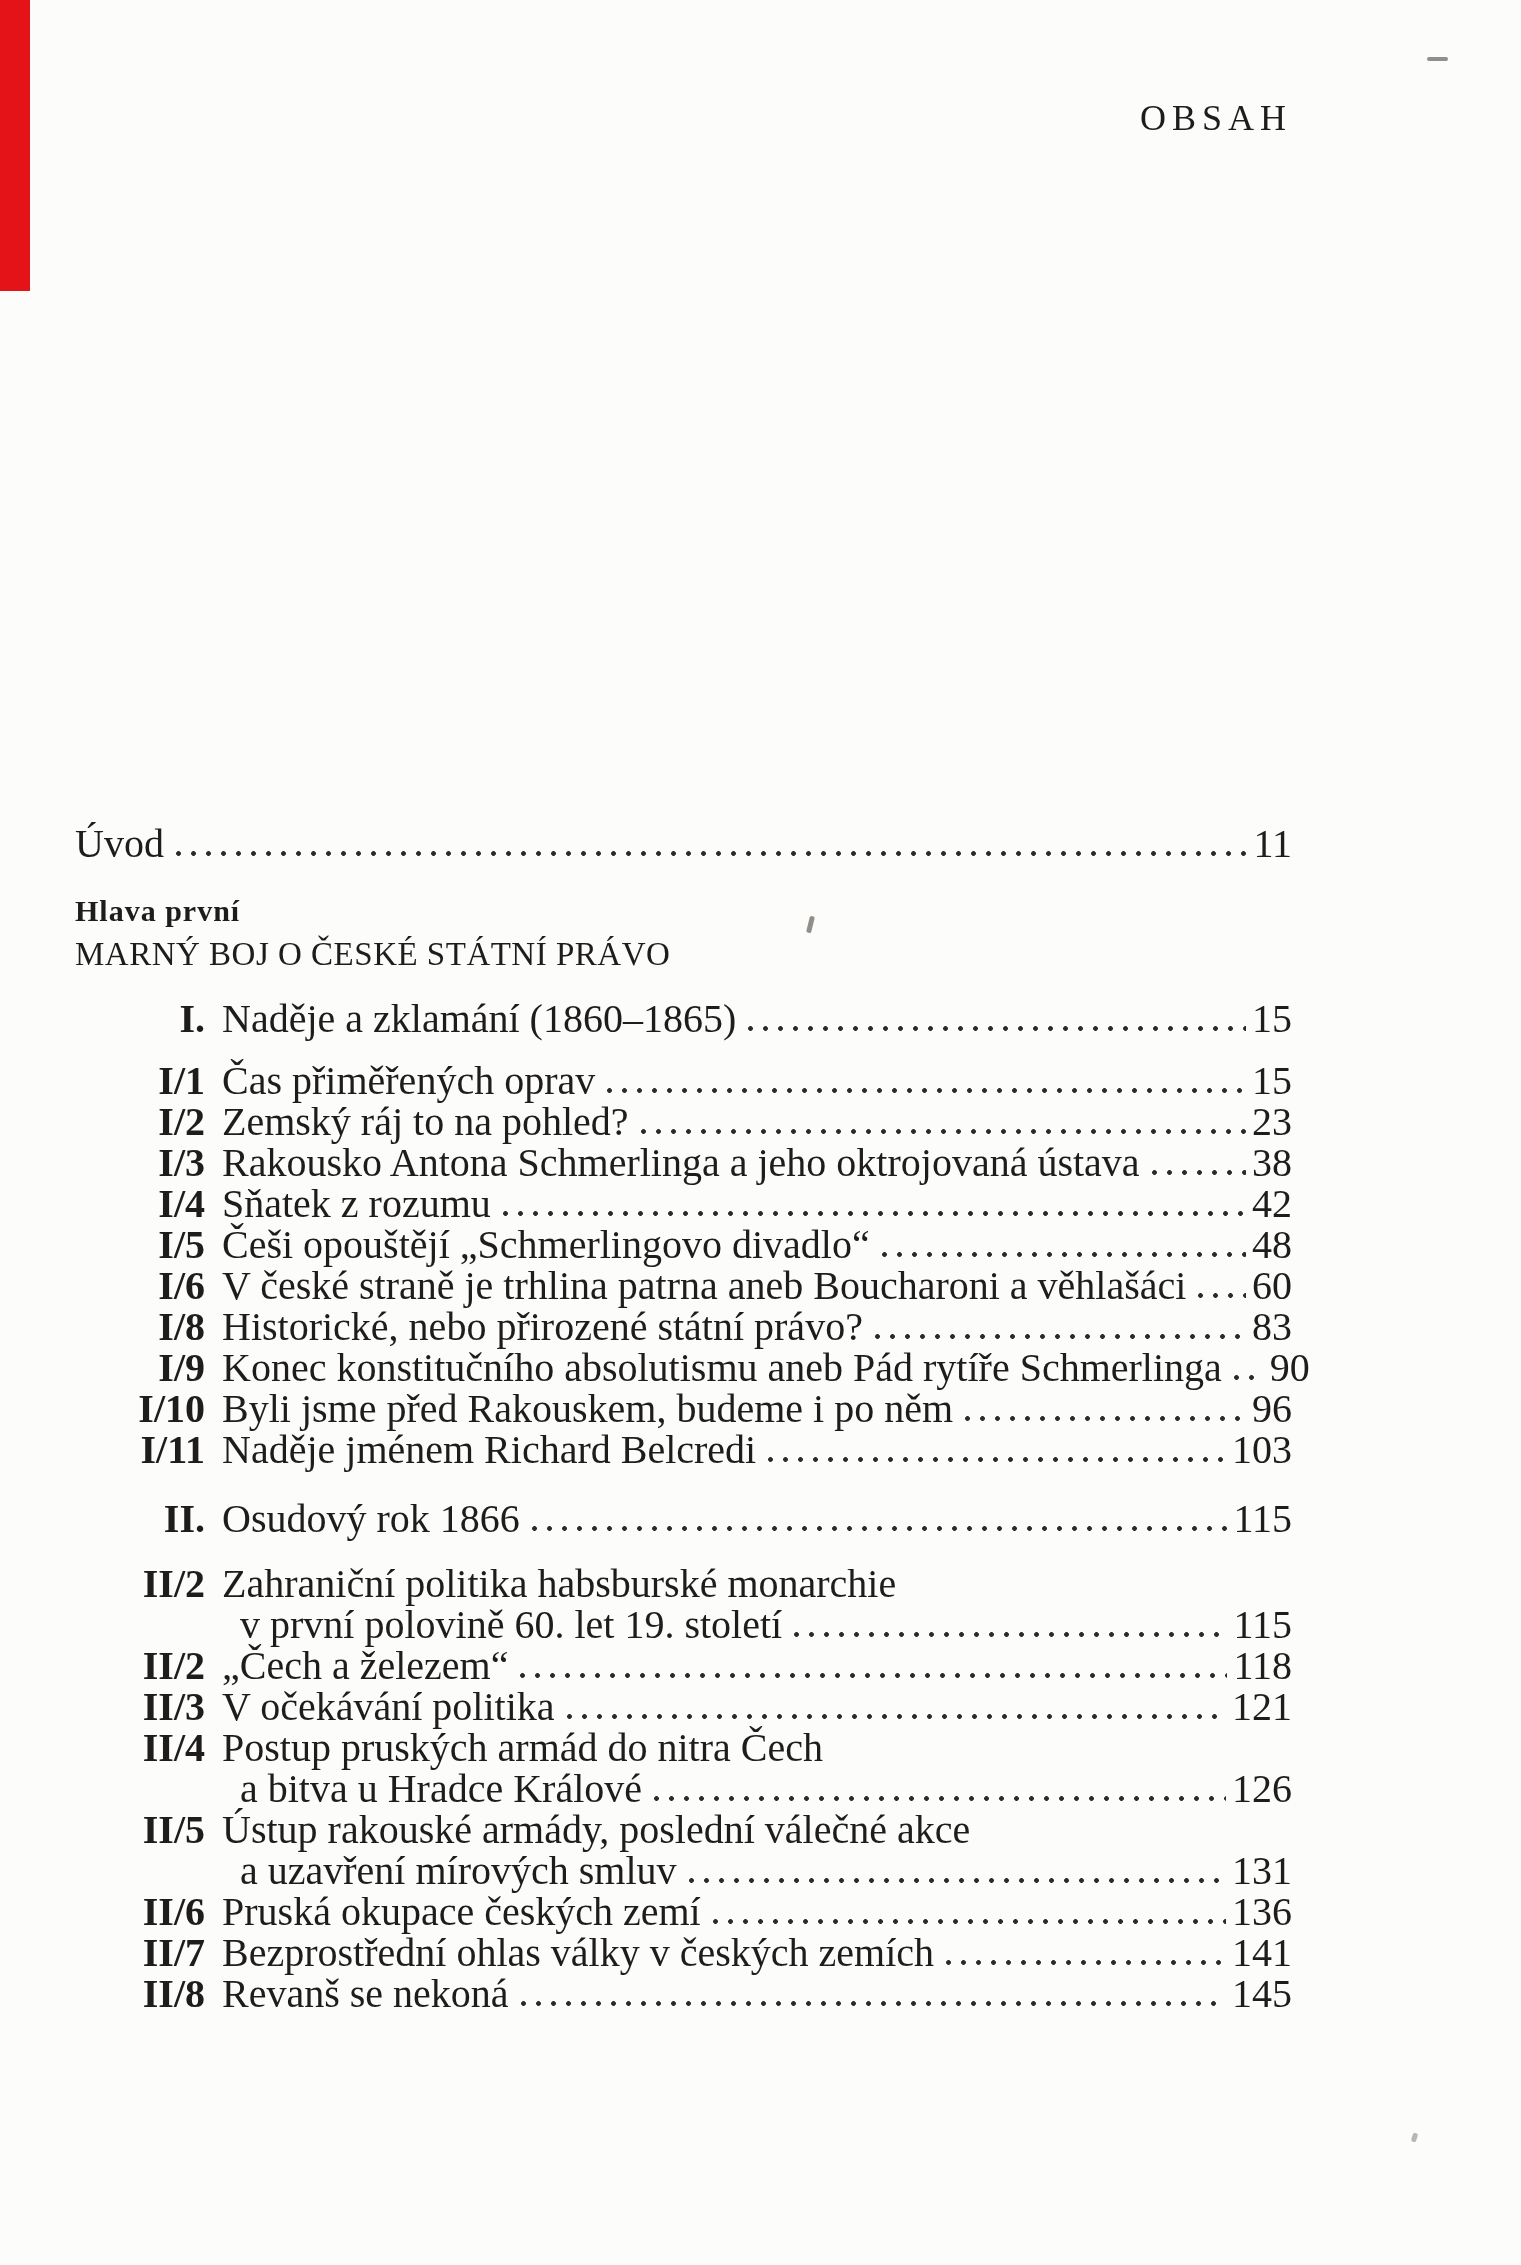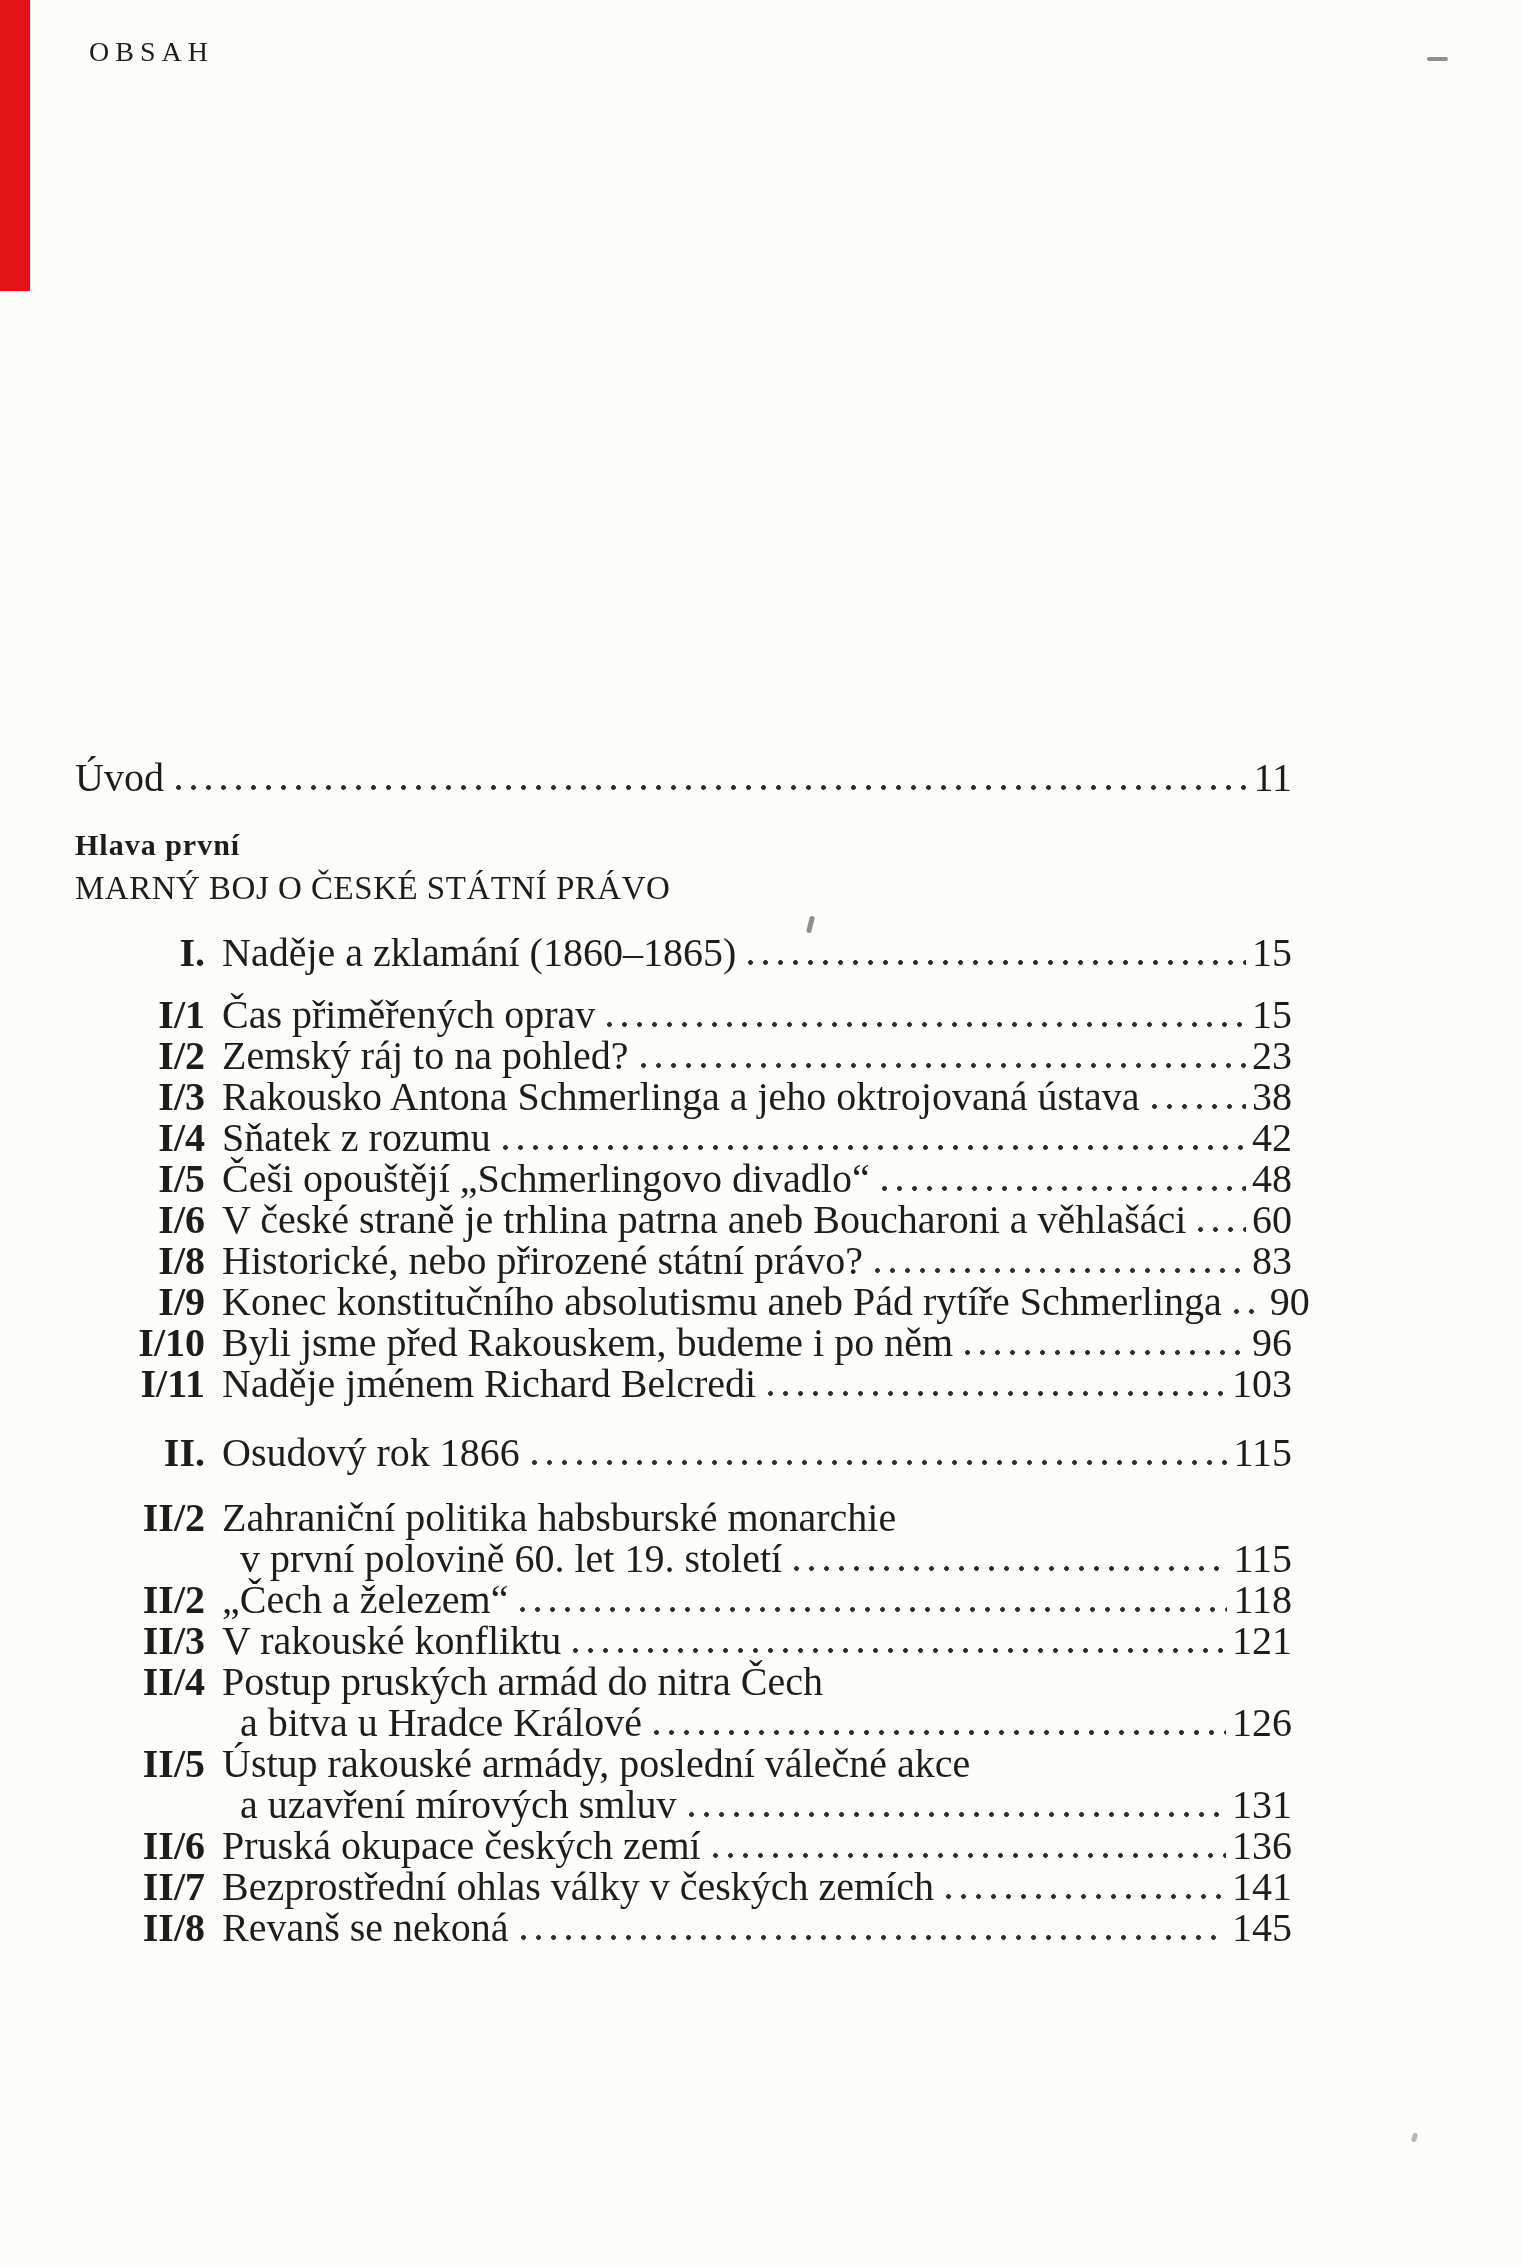--- a/index.html
+++ b/index.html
@@ -44,23 +44,23 @@
     background: #b9b7b3;
     border-radius: 2px;
     transform: rotate(18deg);
   }
   .content {
     position: absolute;
     left: 75px; top: 0;
     width: 1217px;
   }
   .toc-title {
-    margin-top: 30px;
-    text-align: left;
-    font-size: 28px;
+    margin-top: 96px;
+    text-align: right;
+    font-size: 36px;
     line-height: 44px;
     letter-spacing: 6px;
     padding-left: 14px; 
   }
   .row {
     display: flex;
     align-items: baseline;
     font-size: 40px;
     line-height: 41px;
     white-space: nowrap;
@@ -221,21 +221,21 @@
 
       <div class="row entry">
         <span class="lbl">II/2</span>
         <span class="txt">„Čech a železem“</span>
         <span class="dots"></span>
         <span class="pg">118</span>
       </div>
 
       <div class="row entry">
         <span class="lbl">II/3</span>
-        <span class="txt">V rakouské konfliktu</span>
+        <span class="txt">V očekávání politika</span>
         <span class="dots"></span>
         <span class="pg">121</span>
       </div>
 
       <div class="row entry">
         <span class="lbl">II/4</span>
         <span class="txt">Postup pruských armád do nitra Čech</span>
       </div>
       <div class="row entry cont">
         <span class="lbl"></span>

